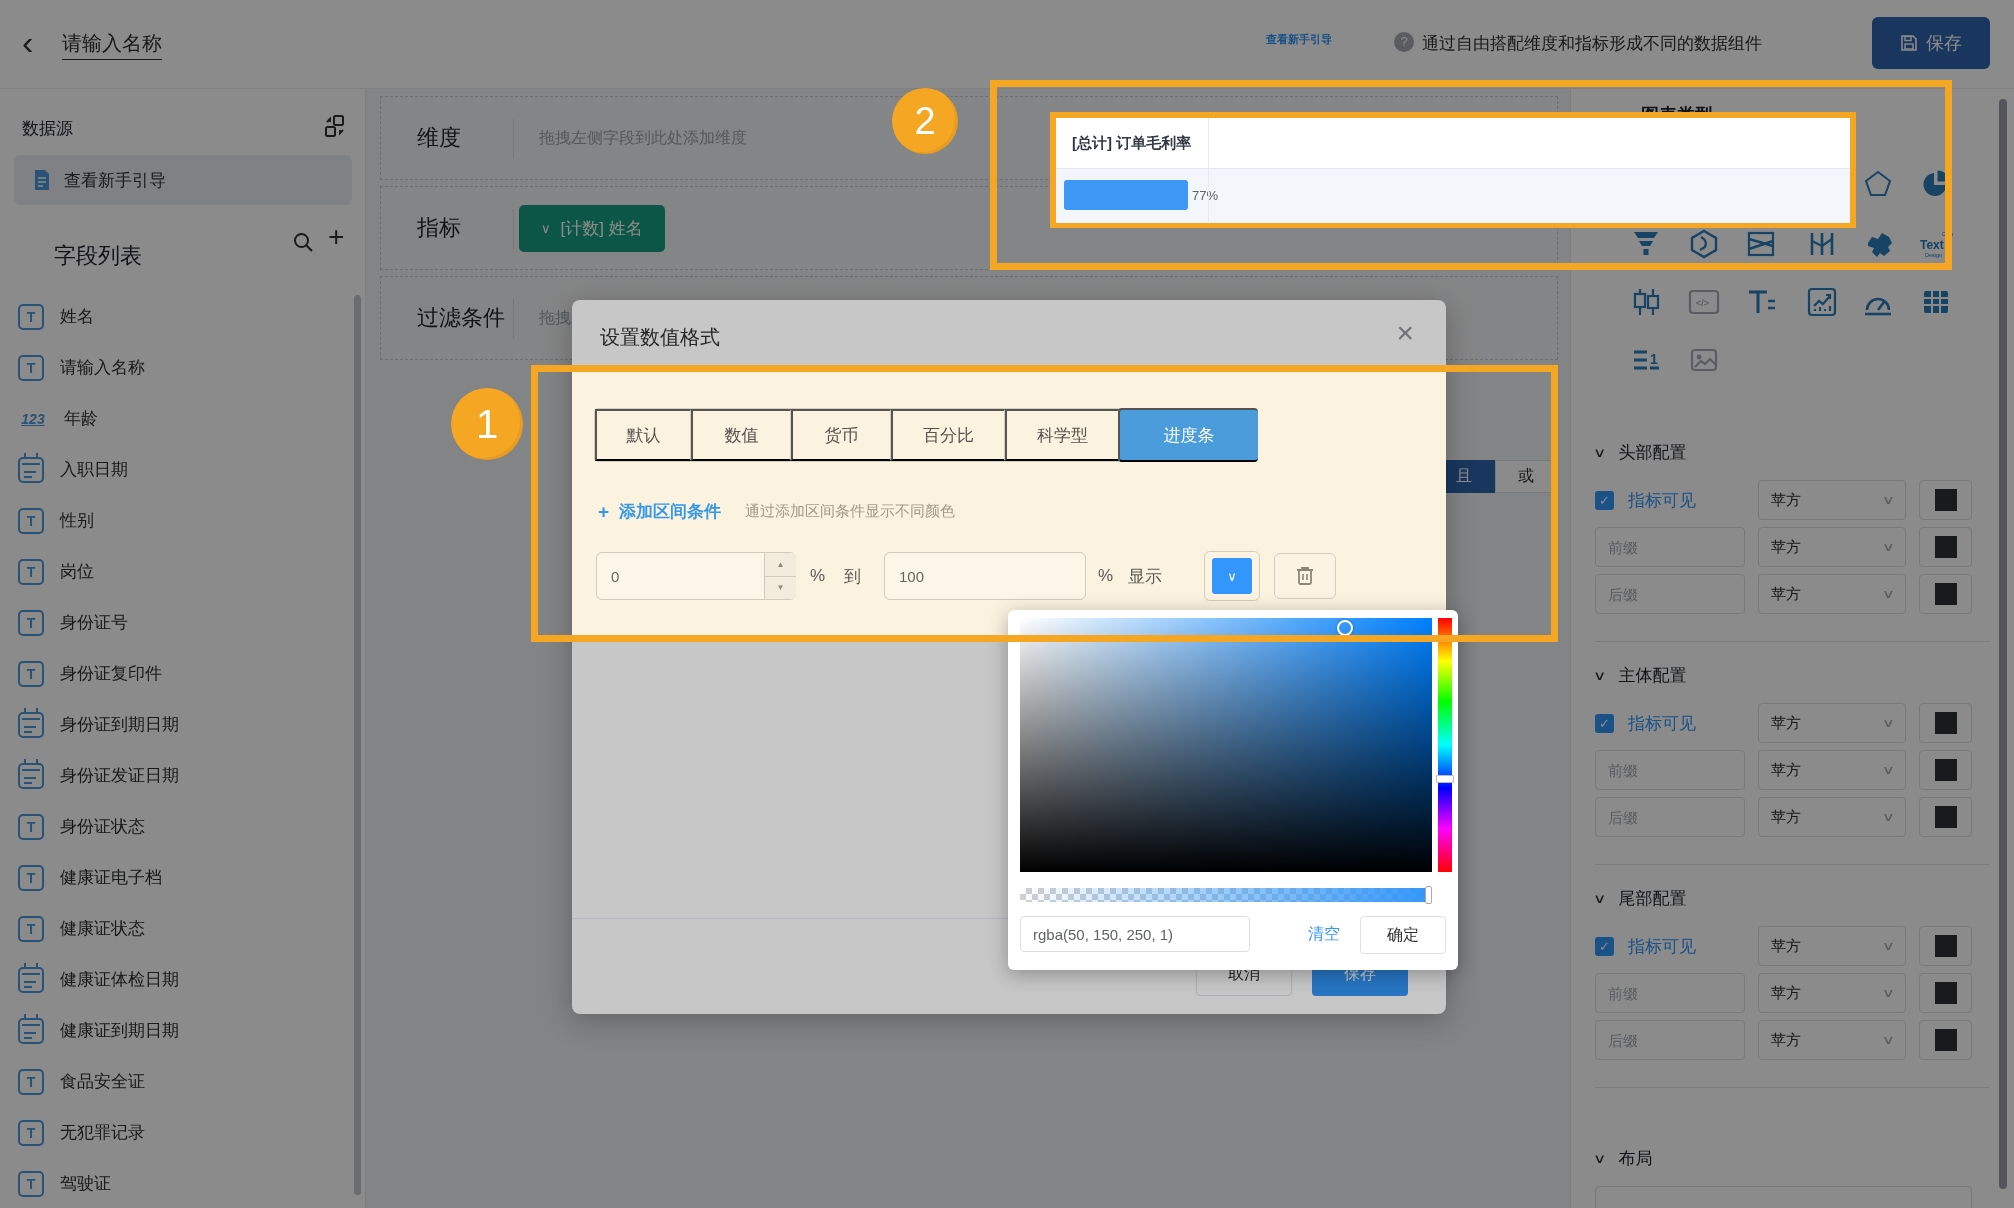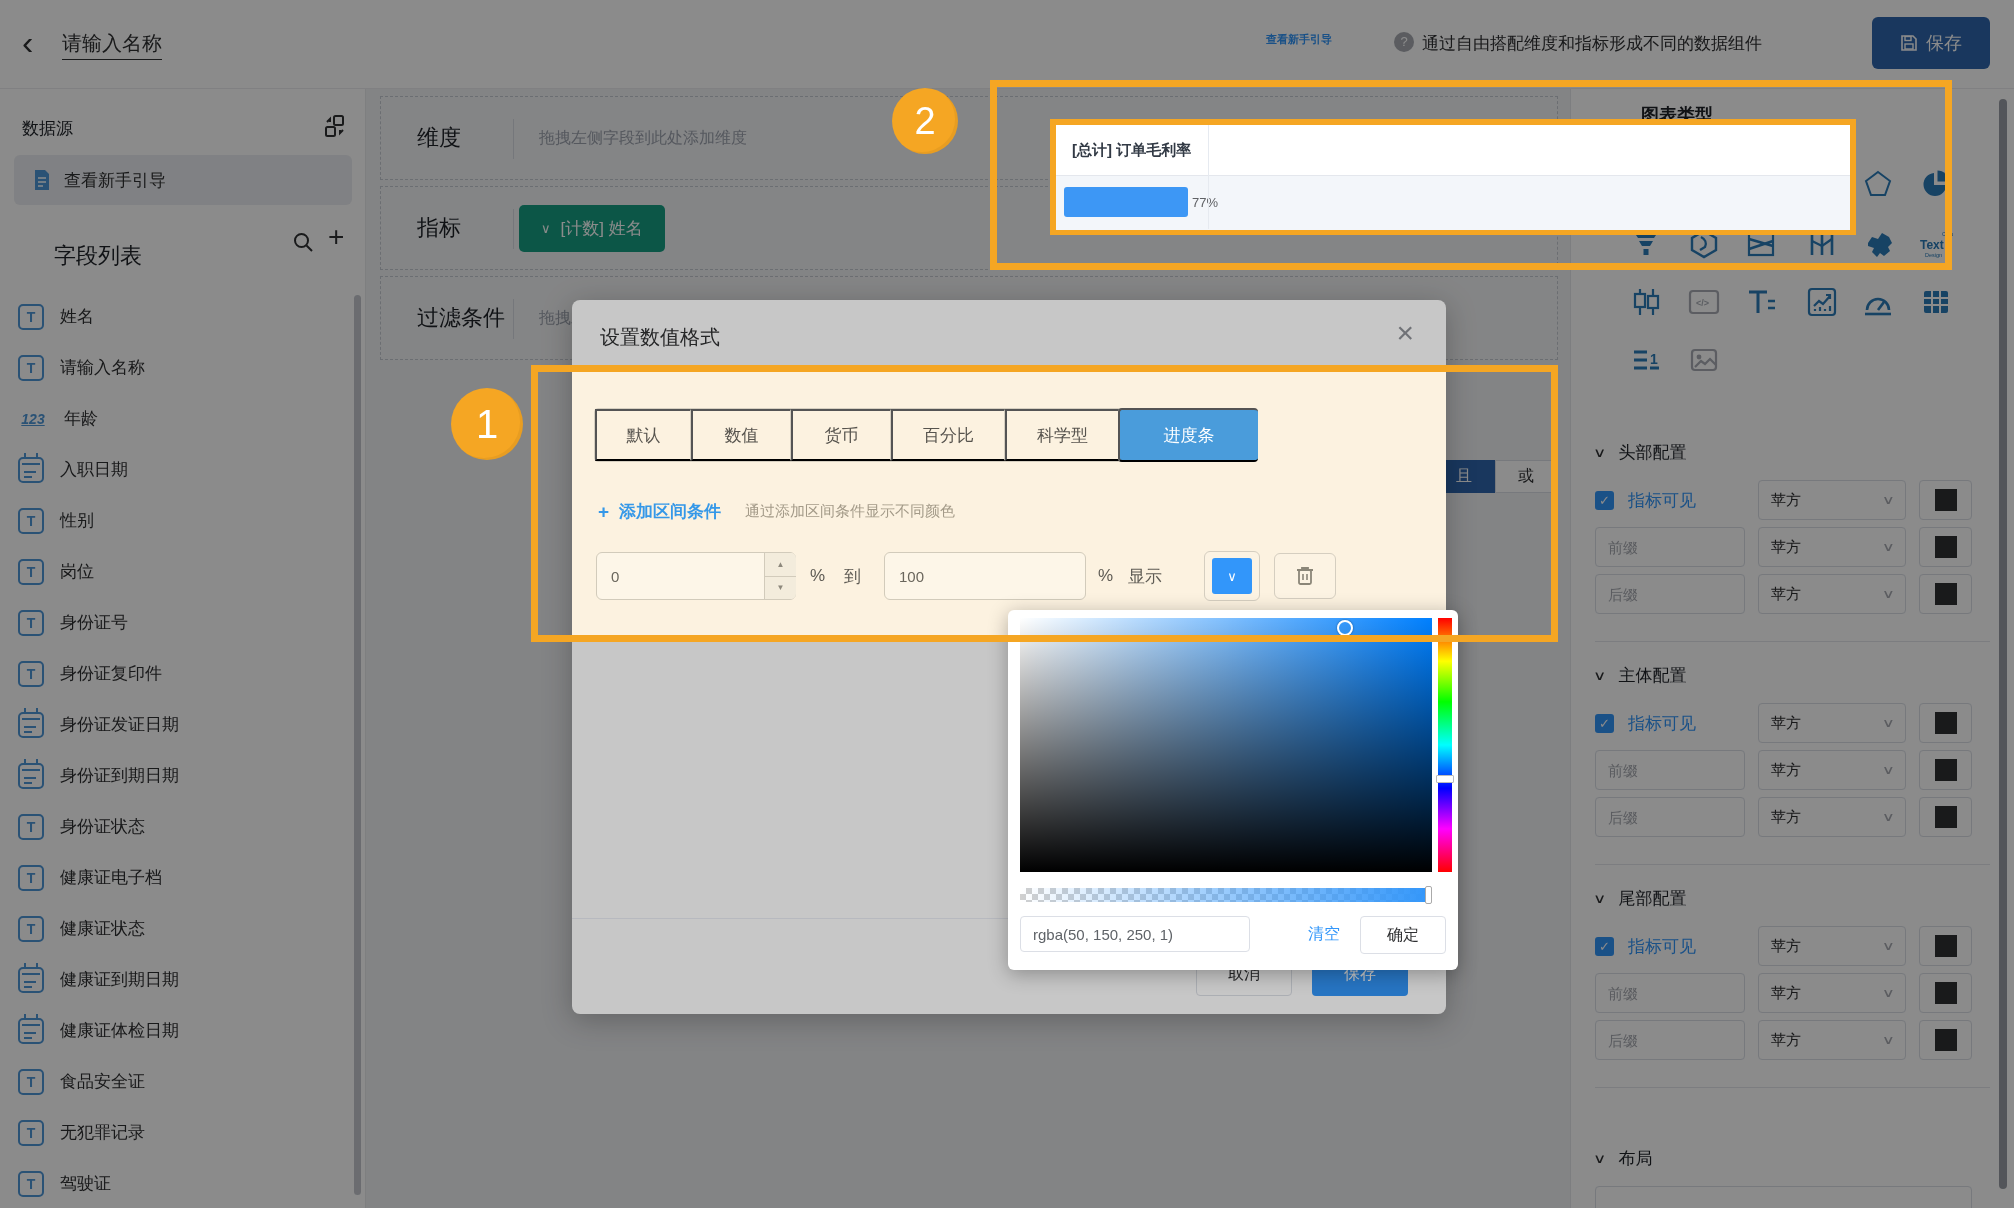--- a/index.html
+++ b/index.html
@@ -94,21 +94,21 @@
   .ni-100{left:312px;width:202px;padding-right:14px;}
   .spinner{position:absolute;left:192px;top:1px;width:31px;height:46px;border-left:1px solid #D2CBBB;background:#F3ECDC;border-radius:0 5px 5px 0;display:flex;flex-direction:column;}
   .spinner span{flex:1;display:flex;align-items:center;justify-content:center;font-size:8px;color:#8D887C;}
   .spinner span:first-child{border-bottom:1px solid #D2CBBB;}
   .rr-txt{position:absolute;top:0;height:48px;display:flex;align-items:center;font-size:17px;color:#5E5B54;}
   .swatch-btn{position:absolute;left:632px;top:-1px;width:56px;height:50px;border:1px solid #D5CEC0;border-radius:6px;background:#FCF3E3;box-sizing:border-box;display:flex;align-items:center;justify-content:center;}
   .swatch-btn i{width:40px;height:36px;background:#3296FA;border-radius:3px;color:#fff;font-size:13px;display:flex;align-items:center;justify-content:center;font-style:normal;}
   .trash-btn{position:absolute;left:702px;top:1px;width:62px;height:46px;border:1px solid #D5CEC0;border-radius:6px;background:#FCF3E3;box-sizing:border-box;display:flex;align-items:center;justify-content:center;}
 
   
-  .card-frame{position:absolute;left:1050px;top:119px;width:806px;height:116px;border:6px solid #F5A623;background:#84cc16;box-sizing:border-box;z-index:120;}
+  .card-frame{position:absolute;left:1050px;top:112px;width:806px;height:116px;border:6px solid #F5A623;background:#84cc16;box-sizing:border-box;z-index:120;}
   .card-head{position:absolute;left:0;top:0;width:100%;height:50px;background:#fff;}
   .card-head span{position:absolute;left:16px;top:16px;font-size:15px;font-weight:bold;color:#323A45;}
   .card-body{position:absolute;left:0;top:50px;width:100%;height:54px;background:#F3F6FA;border-top:1px solid #E4E7ED;}
   .card-vdiv{position:absolute;left:152px;top:0;bottom:0;width:1px;background:#E6EAF0;}
   .pbar{position:absolute;left:8px;top:11px;width:124px;height:30px;background:#3D97F5;border-radius:3px;}
   .pval{position:absolute;left:136px;top:19px;font-size:13px;color:#606266;}
 
   
   .picker{position:absolute;left:1008px;top:610px;width:450px;height:360px;background:#fff;border-radius:6px;box-shadow:0 4px 20px rgba(0,0,0,.3);z-index:160;}
   .sat{position:absolute;left:12px;top:8px;width:412px;height:254px;background:linear-gradient(to top,#000,rgba(0,0,0,0)),linear-gradient(to right,#fff,rgba(255,255,255,0)),#0080FF;}
@@ -204,45 +204,45 @@
         <div class="field-row">
           <span class="fi fi-text">T</span>
           <span>身份证号</span>
         </div>
         <div class="field-row">
           <span class="fi fi-text">T</span>
           <span>身份证复印件</span>
         </div>
         <div class="field-row">
           <span class="fi fi-date"></span>
+          <span>身份证到期日期</span>
+        </div>
+        <div class="field-row">
+          <span class="fi fi-date"></span>
           <span>身份证发证日期</span>
         </div>
         <div class="field-row">
+          <span class="fi fi-text">T</span>
+          <span>身份证状态</span>
+        </div>
+        <div class="field-row">
+          <span class="fi fi-text">T</span>
+          <span>健康证电子档</span>
+        </div>
+        <div class="field-row">
+          <span class="fi fi-text">T</span>
+          <span>健康证状态</span>
+        </div>
+        <div class="field-row">
           <span class="fi fi-date"></span>
-          <span>身份证到期日期</span>
-        </div>
-        <div class="field-row">
-          <span class="fi fi-text">T</span>
-          <span>身份证状态</span>
-        </div>
-        <div class="field-row">
-          <span class="fi fi-text">T</span>
-          <span>健康证电子档</span>
-        </div>
-        <div class="field-row">
-          <span class="fi fi-text">T</span>
-          <span>健康证状态</span>
+          <span>健康证体检日期</span>
         </div>
         <div class="field-row">
           <span class="fi fi-date"></span>
           <span>健康证到期日期</span>
-        </div>
-        <div class="field-row">
-          <span class="fi fi-date"></span>
-          <span>健康证体检日期</span>
         </div>
         <div class="field-row">
           <span class="fi fi-text">T</span>
           <span>食品安全证</span>
         </div>
         <div class="field-row">
           <span class="fi fi-text">T</span>
           <span>无犯罪记录</span>
         </div>
         <div class="field-row">

